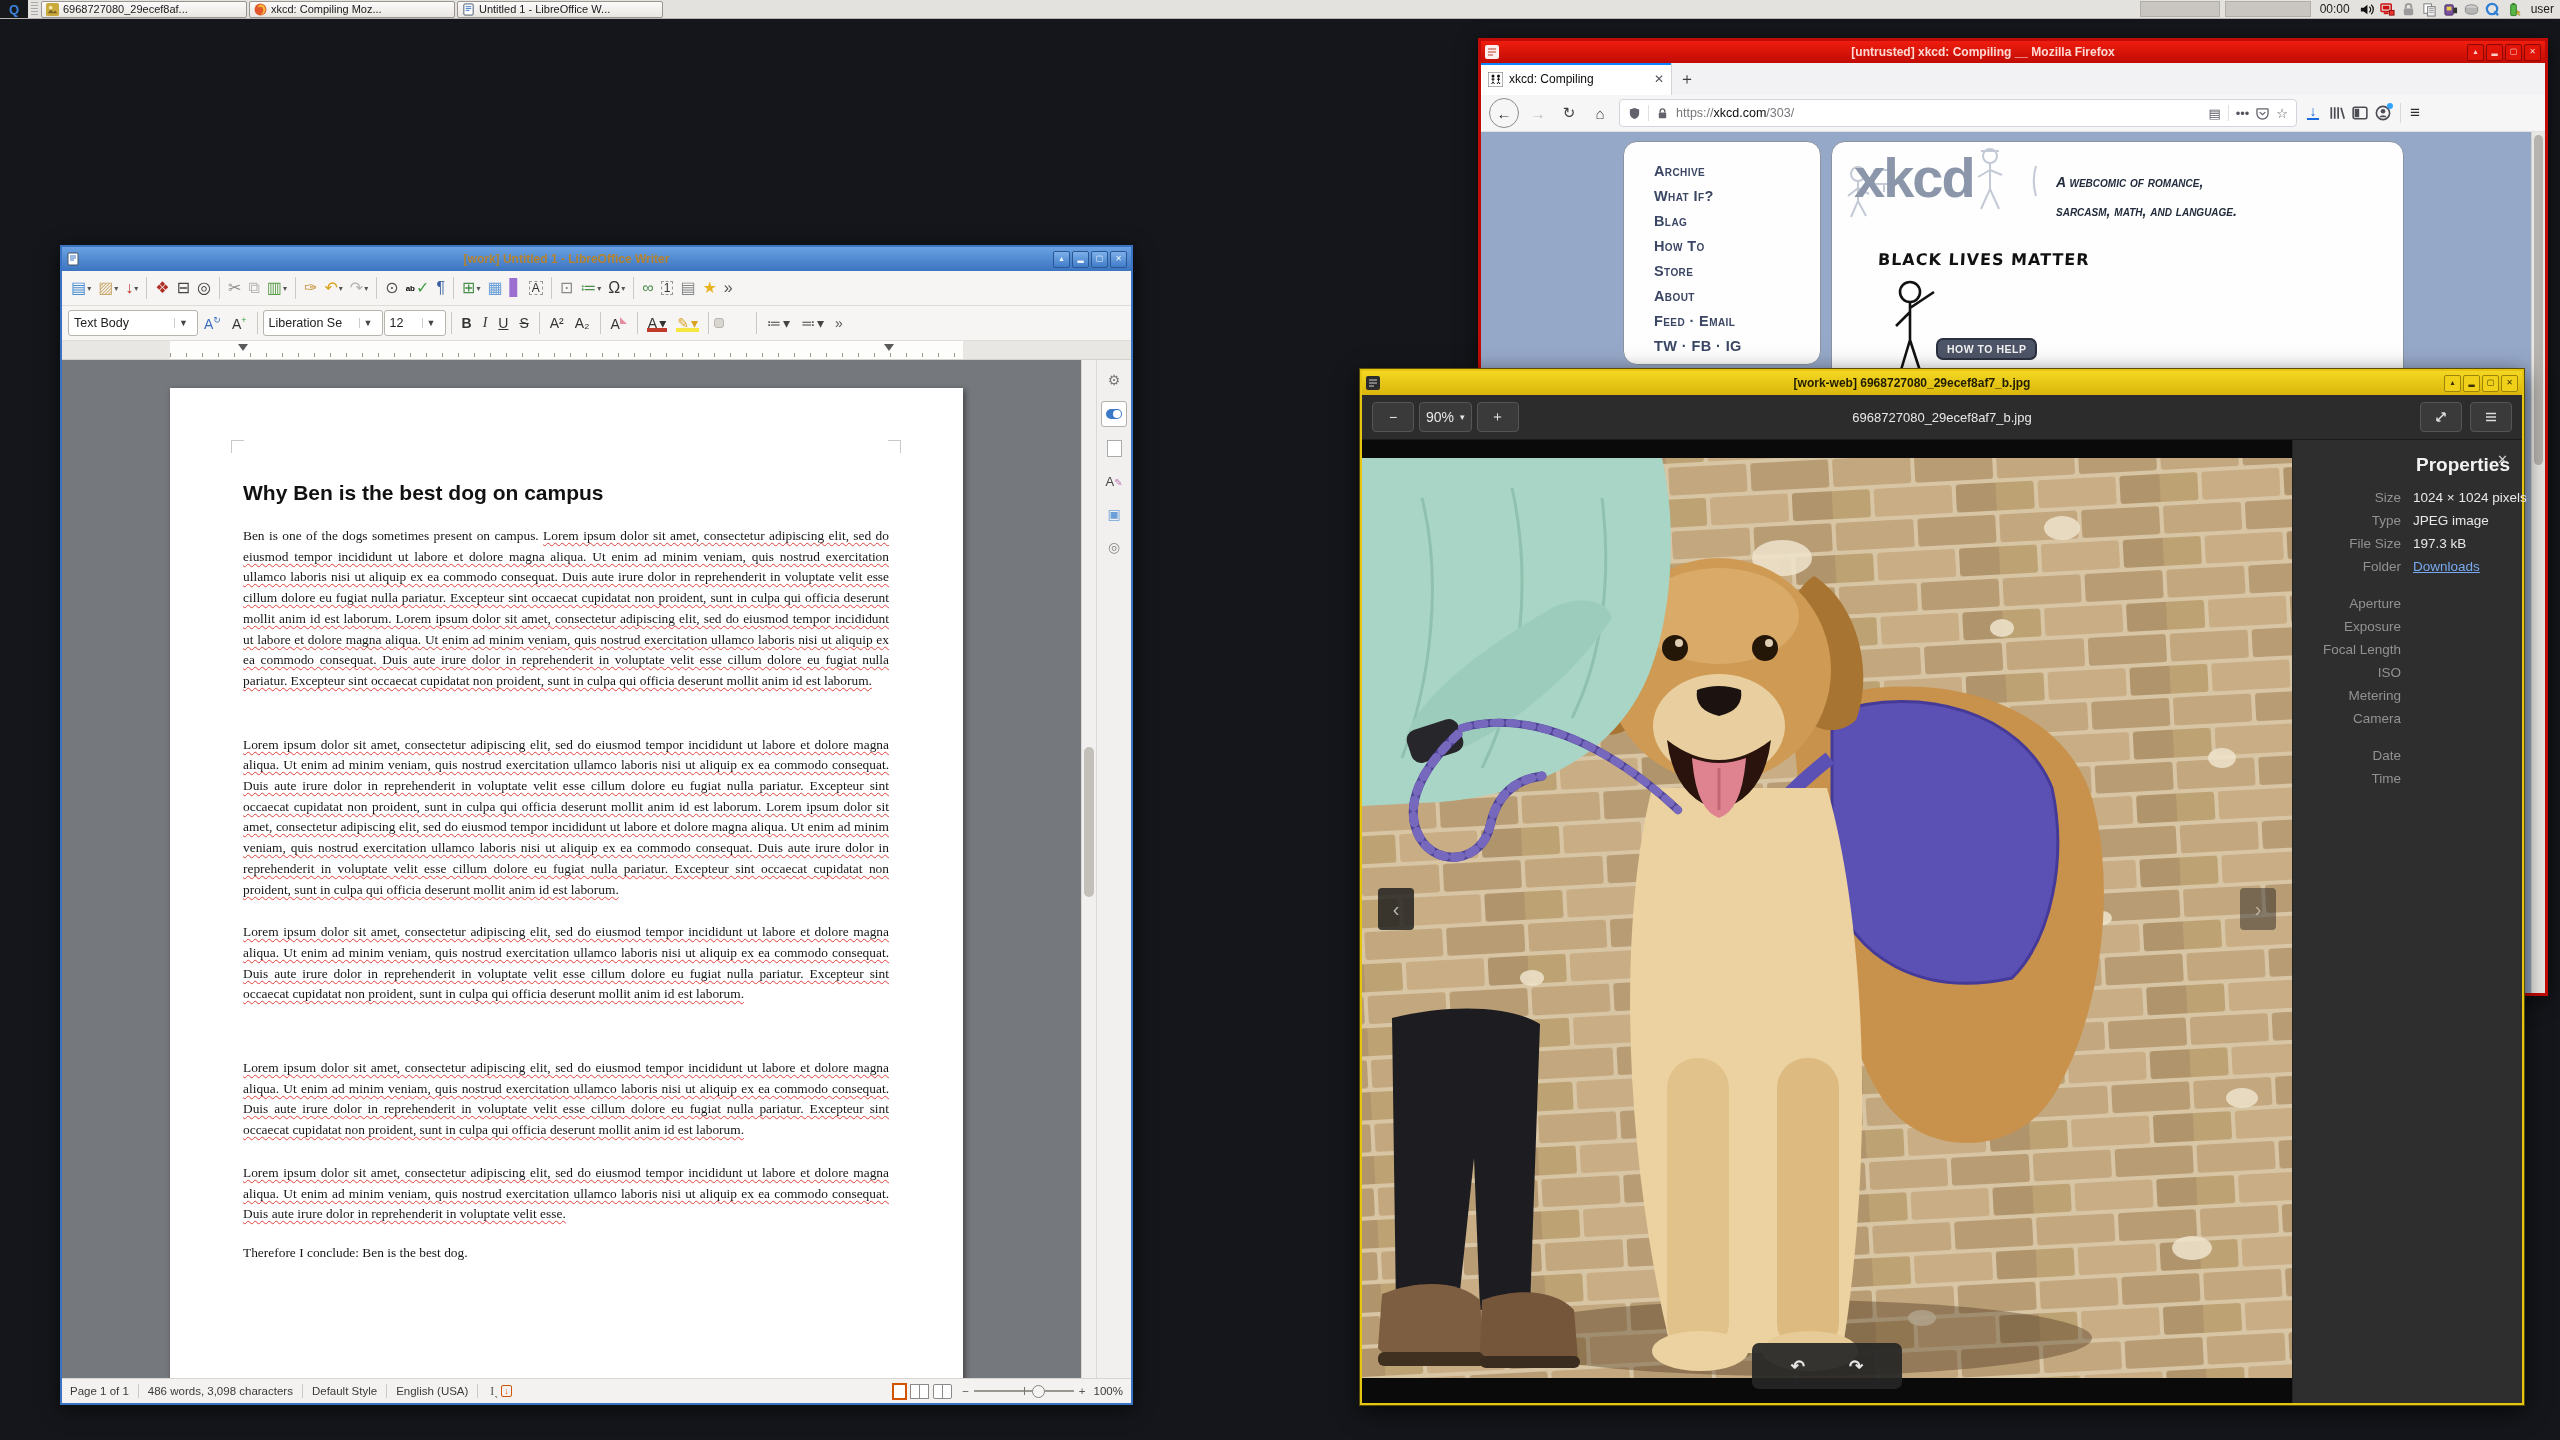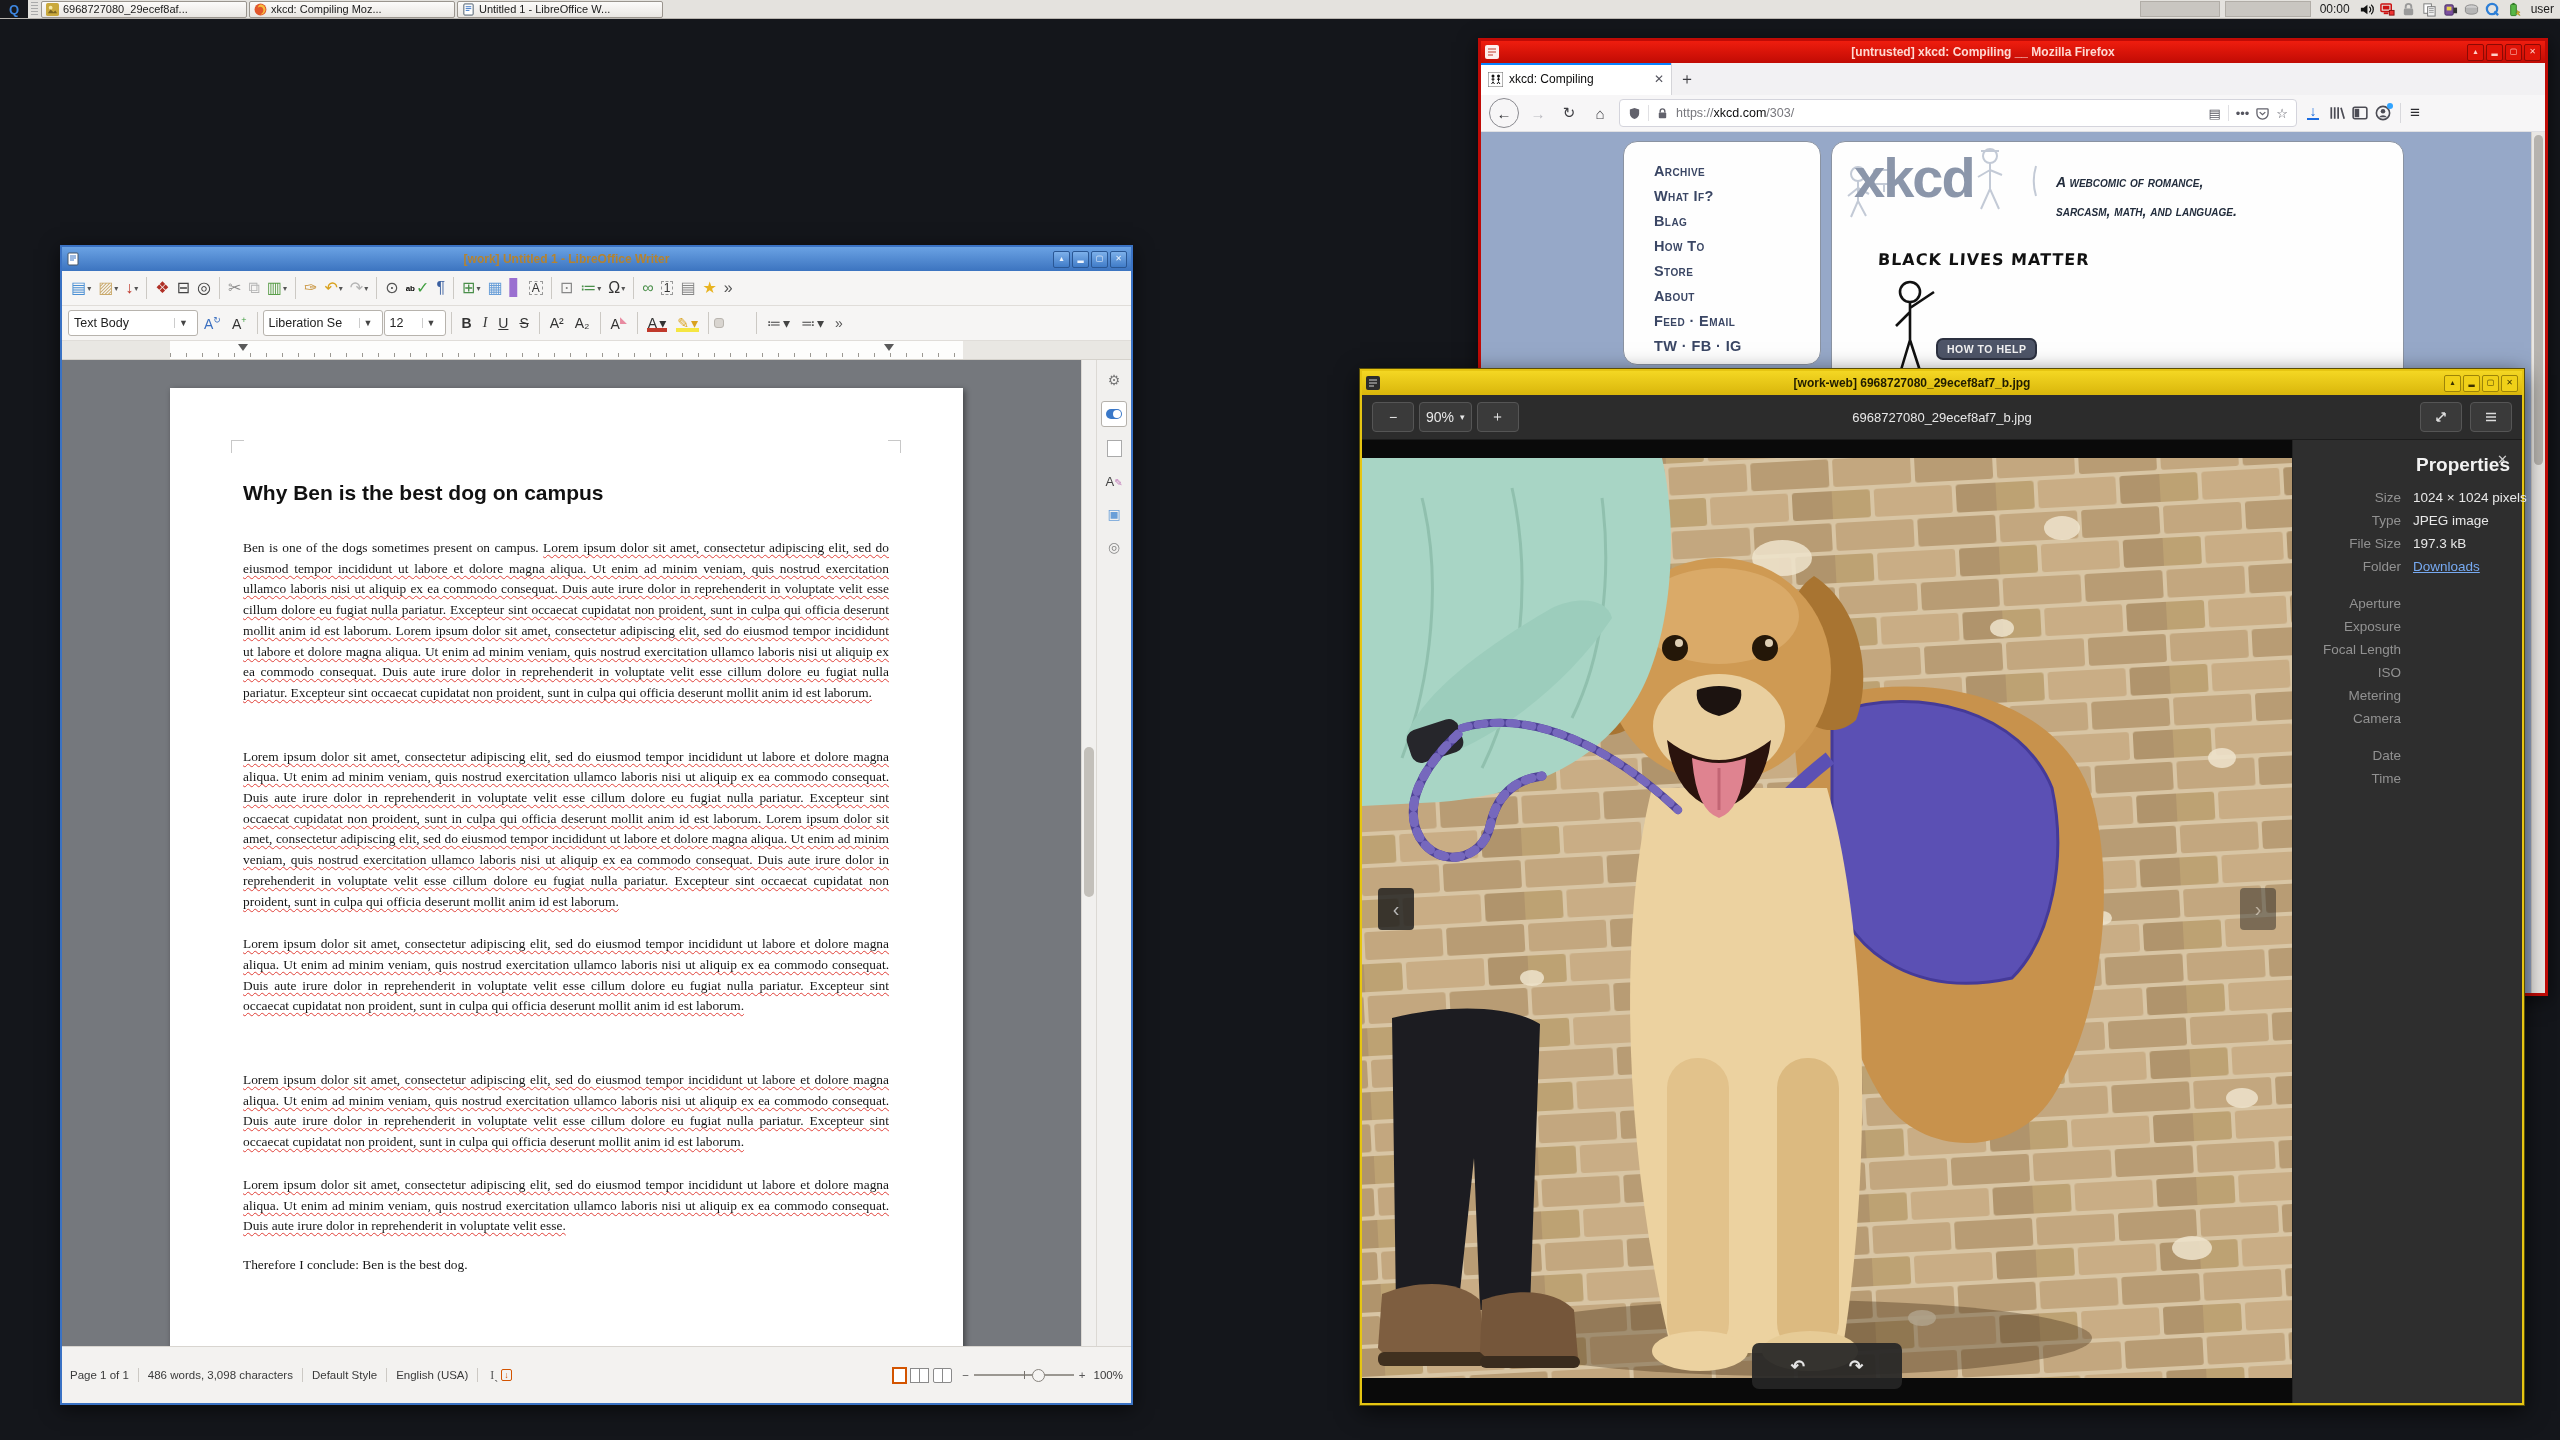--- a/index.html
+++ b/index.html
@@ -75,38 +75,38 @@
     border-right:5px solid transparent;border-top:7px solid #5a5a5a;}
   .writer-body{flex:1;display:flex;min-height:0;}
   .docarea{flex:1;background:#75787d;position:relative;overflow:hidden;}
   .page{position:absolute;left:108px;top:28px;width:793px;height:1400px;background:#fff;
     box-shadow:2px 2px 6px rgba(0,0,0,.45);box-sizing:border-box;
     padding:64px 74px 0 73px;}
   .cmark{position:absolute;width:12px;height:12px;border:0 solid #c8c8c8;}
   .cmark.tl{left:61px;top:52px;border-left-width:1px;border-top-width:1px;}
   .cmark.tr{right:62px;top:52px;border-right-width:1px;border-top-width:1px;}
   .doc-heading{font:bold 21px/26px "Liberation Sans",sans-serif;color:#111;
-    margin:28px 0 32px 0;}
+    margin:28px 0 20px 0;}
   .dpara{font:13.4px/20.7px "Liberation Serif",serif;color:#161616;text-align:justify;
     margin:0;}
   .misspell{text-decoration:underline wavy var(--squiggle) 1px;
     text-decoration-skip-ink:none;text-underline-offset:2px;}
   .vscroll{width:14px;background:#f1f0ee;border-left:1px solid #dcd9d4;position:relative;}
   .vthumb{position:absolute;left:2px;right:2px;border-radius:5px;background:#c3c0ba;}
   .sidebar{width:34px;background:#f1f0ee;border-left:1px solid #dcd9d4;
     display:flex;flex-direction:column;align-items:center;padding-top:8px;gap:9px;}
   .sb-i{width:24px;height:24px;display:flex;align-items:center;justify-content:center;
     font-size:15px;color:#6a6a6a;}
   .sb-i.active{border:1px solid #b5b1ab;border-radius:3px;background:#fff;}
   .sb-toggle{width:16px;height:10px;border-radius:5px;background:#3a78c8;position:relative;}
   .sb-toggle::after{content:"";position:absolute;right:1px;top:1px;width:8px;height:8px;
     border-radius:50%;background:#fff;}
   .sb-page{width:13px;height:15px;background:#fff;border:1px solid #aaa;}
   .statusbar{height:24px;background:#f3f2f0;border-top:1px solid #d8d5d0;
-    display:flex;align-items:center;font-size:11.5px;color:#3a3a3a;padding:16px 8px;gap:0;}
+    display:flex;align-items:center;font-size:11.5px;color:#3a3a3a;padding:0 8px;gap:0;}
   .ssep{width:1px;height:14px;background:#ccc9c4;margin:0 9px;}
   .sitem{white-space:nowrap;}
   .sb-ico{font-size:12px;color:#555;margin:0 3px;}
   .save-ico{color:#d35400;border:1px solid #d35400;border-radius:2px;font-size:9px;
     padding:0 2px;font-weight:bold;}
   .pgico{width:11px;height:13px;border:1px solid #8a8a8a;background:#fff;margin:0 2px;}
   .pgico.active{border-color:#d35400;box-shadow:0 0 0 1px #d35400;}
   .pgico.dbl{width:17px;background:linear-gradient(90deg,#fff 48%,#8a8a8a 48%,#8a8a8a 52%,#fff 52%);}
   .zslider{display:flex;align-items:center;gap:5px;margin:0 8px;}
   .ztrack{width:100px;height:2px;background:#9a9791;position:relative;}

